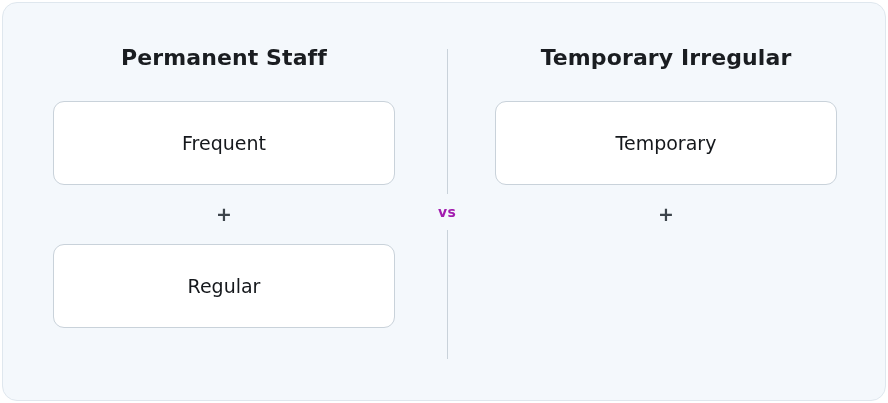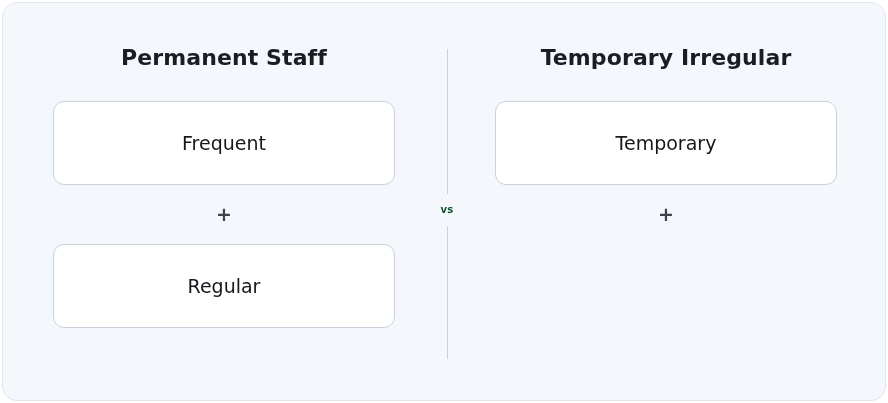--- a/index.html
+++ b/index.html
@@ -111,23 +111,23 @@
   }
 
   .divider-line {
     width: 1px;
     background: #c9d2da;
   }
   .divider-line.top { height: 145px; }
   .divider-line.bottom { height: 125px; flex: 1 1 auto; }
 
   .divider-vs {
-    font-size: 10px;
+    font-size: 14px;
     font-weight: 700;
-    color: #14532d;
+    color: #a21caf;
     line-height: 1;
     padding: 11px 0 11px 0;
     letter-spacing: 0.2px;
     user-select: none;
   }
 </style>
 </head>
 <body>
 
 <div class="screen">

